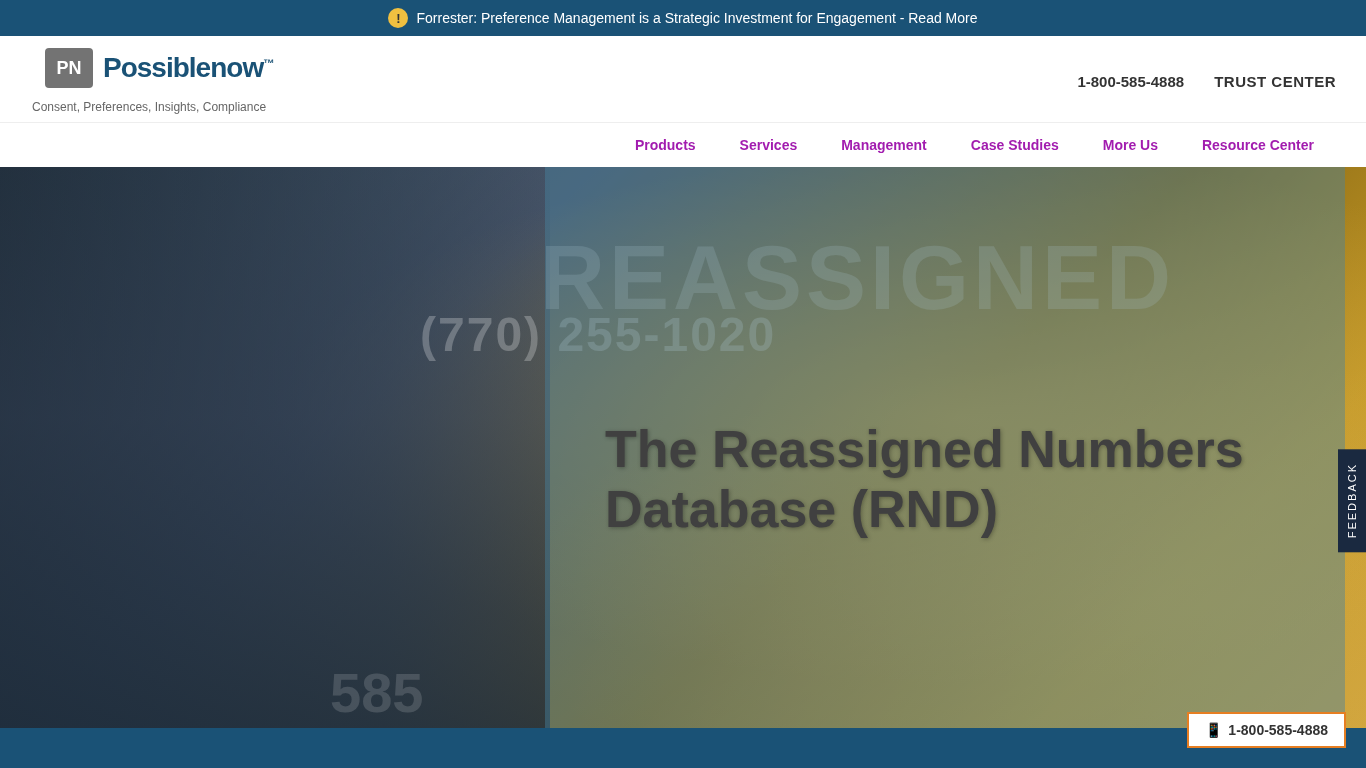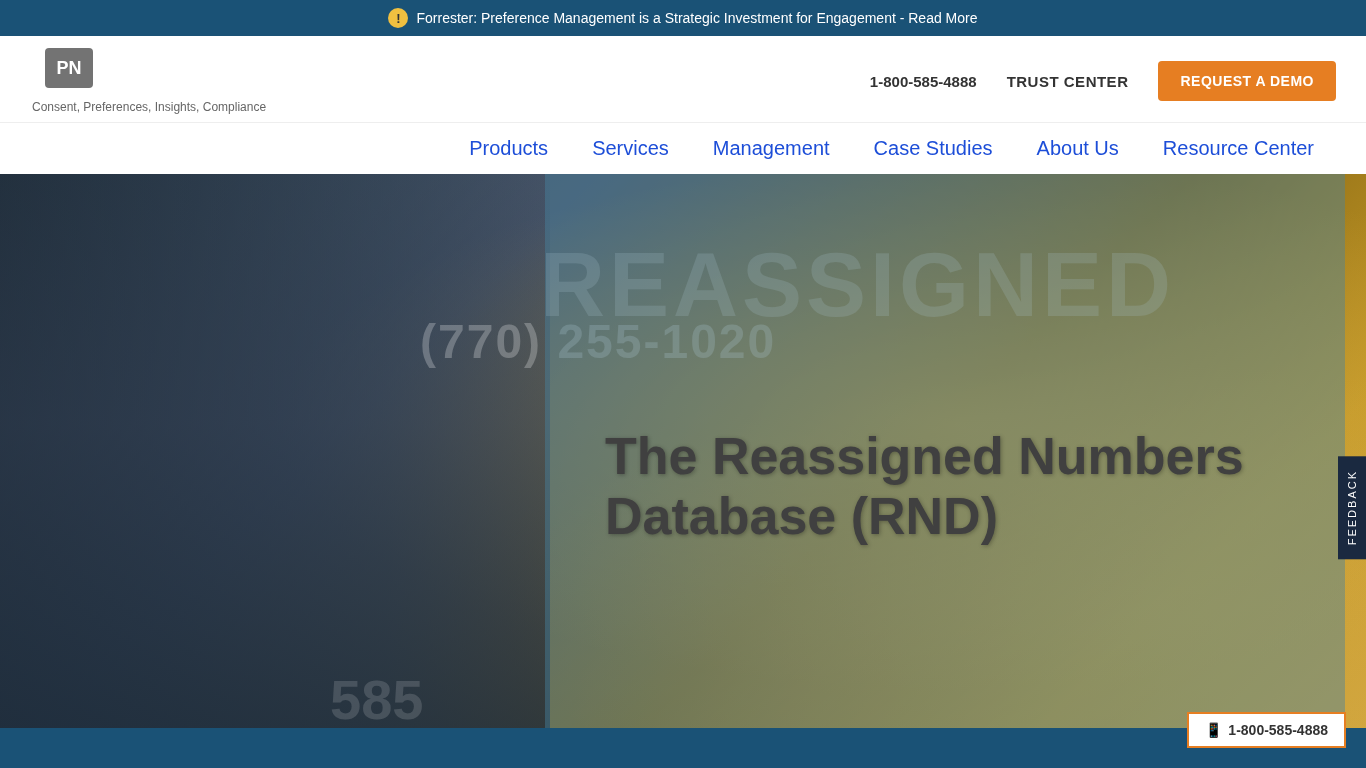--- a/index.html
+++ b/index.html
@@ -116,24 +116,24 @@
       display: flex;
       justify-content: flex-end;
       padding: 0 30px;
     }
     #nav-bar nav {
       display: flex;
       gap: 0;
     }
     .nav-item {
       padding: 14px 22px;
-      font-size: 20px;
-      color: #1d4ed8;
+      font-size: 14px;
+      color: #a21caf;
       cursor: pointer;
-      font-weight: 400;
+      font-weight: 700;
       white-space: nowrap;
     }
 
     
     #hero {
       position: relative;
       width: 1366px;
       height: 626px;
       overflow: hidden;
       padding-left: 20px;
@@ -268,38 +268,40 @@
 <div id="announcement-bar">
   <span class="warning-icon">!</span>
   <span>Forrester: Preference Management is a Strategic Investment for Engagement - Read More</span>
 </div>
 
 <div id="header">
   <div id="header-top">
     <div id="logo-area">
       <div id="logo-box">
         <div id="logo-icon">PN</div>
+        <div>
+          <span id="logo-text"><span style="color:#1a5276;font-size:28px;font-weight:bold;">Possible</span><span style="color:#1a5276;font-size:28px;font-weight:bold;">now</span><sup style="font-size:11px;color:#1a5276;">™</sup></span>
+        </div>
       </div>
       <div id="logo-tagline">Consent, Preferences, Insights, Compliance</div>
     </div>
 
     <div id="header-right">
       <span id="phone-number">1-800-585-4888</span>
       <a id="trust-center-link" href="#">TRUST CENTER</a>
-      <button id="request-demo-btn">REQUEST A DEMO</button>
     </div>
   </div>
 
   <div id="nav-bar">
     <nav>
       <div class="nav-item">Products</div>
       <div class="nav-item">Services</div>
       <div class="nav-item">Management</div>
       <div class="nav-item">Case Studies</div>
-      <div class="nav-item">About Us</div>
+      <div class="nav-item">More Us</div>
       <div class="nav-item">Resource Center</div>
     </nav>
   </div>
 </div>
 
 <div id="hero">
   <div id="hero-bg"></div>
   <div id="hero-left-overlay"></div>
   <div id="person-silhouette"></div>
 

